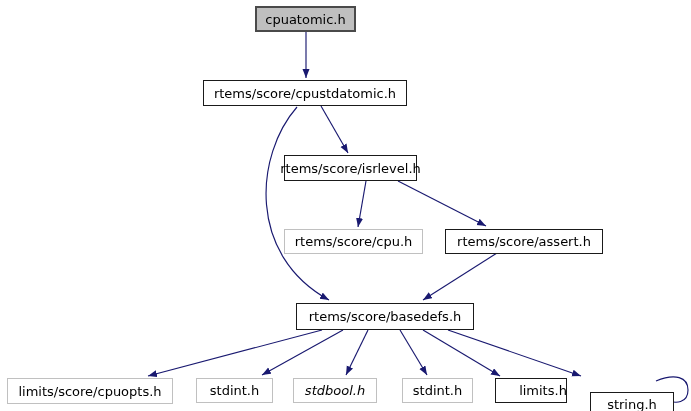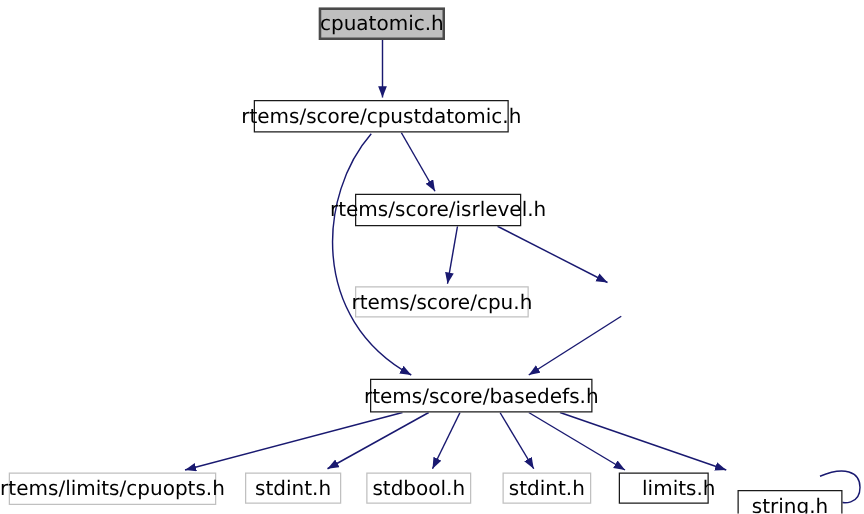--- a/index.html
+++ b/index.html
@@ -10,21 +10,21 @@
     font-family:"DejaVu Sans","Liberation Sans",sans-serif;
     overflow:hidden;
   }
   .edges{position:absolute;left:0;top:0;width:691px;height:411px;}
   .node{
     position:absolute;
     display:flex;align-items:center;justify-content:center;
     box-sizing:border-box;
     background:#ffffff;
     color:#000000;
-    font-size:16px;
+    font-size:13px;
     white-space:nowrap;
     line-height:1;
   }
   .node-root{background:#bfbfbf;border:2px solid #4a4a4a;}
   .node-linked{border:1.4px solid #1a1a1a;}
   .node-plain{border:1px solid #c0c0c0;}
 </style>
 </head>
 <body>
 
@@ -62,34 +62,37 @@
   </div>
 
   <div class="node node-linked" style="left:284px;top:155px;width:133px;height:26px;">
     <span>rtems/score/isrlevel.h</span>
   </div>
 
   <div class="node node-plain" style="left:284px;top:229px;width:139px;height:25px;">
     <span>rtems/score/cpu.h</span>
   </div>
 
+  <div class="node node-linked" style="left:445px;top:229px;width:158px;height:25px;">
+    <span>rtems/score/assert.h</span>
+  </div>
 
   <div class="node node-linked" style="left:296px;top:303px;width:178px;height:27px;">
     <span>rtems/score/basedefs.h</span>
   </div>
 
   <div class="node node-plain" style="left:7px;top:378px;width:166px;height:26px;">
-    <span>rtems/limits/cpuopts.h</span>
+    <span>limits/score/cpuopts.h</span>
   </div>
 
   <div class="node node-plain" style="left:196px;top:378px;width:77px;height:25px;">
     <span>stdint.h</span>
   </div>
 
-  <div class="node node-plain" style="left:293px;top:378px;width:84px;height:25px;">
+  <div class="node node-plain" style="left:293px;top:378px;width:84px;height:25px;font-style:italic;">
     <span>stdbool.h</span>
   </div>
 
   <div class="node node-plain" style="left:402px;top:378px;width:71px;height:25px;text-align:right;">
     <span>stdint.h</span>
   </div>
 
   <div class="node node-linked" style="left:495px;top:378px;width:72px;height:25px;padding-left:24px;">
     <span>limits.h</span>
   </div>

